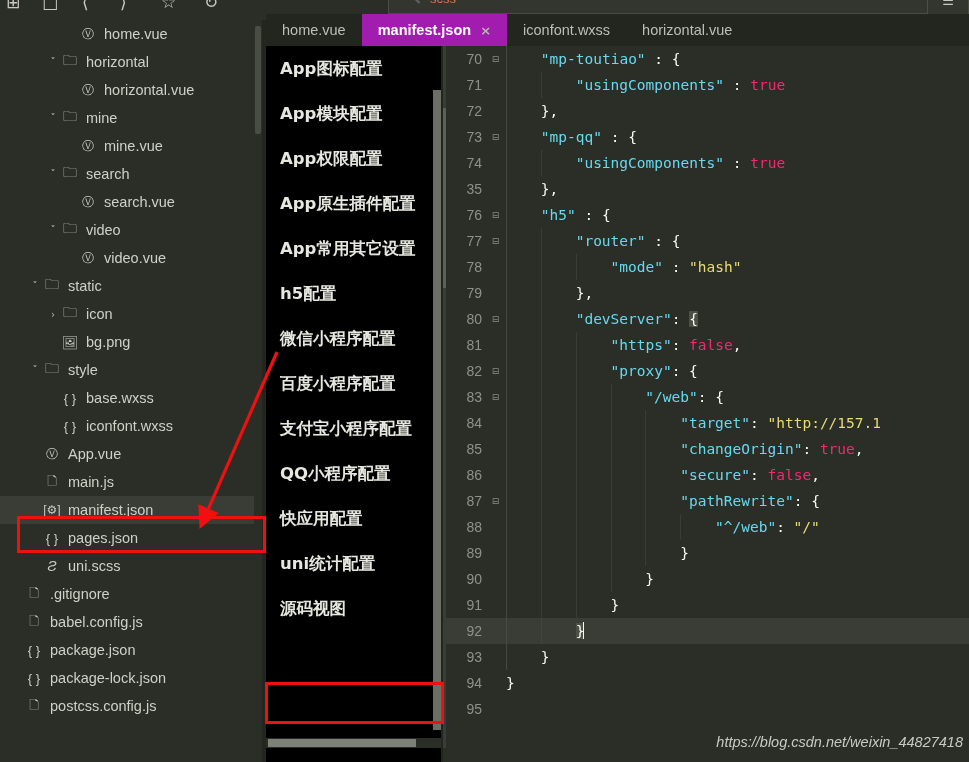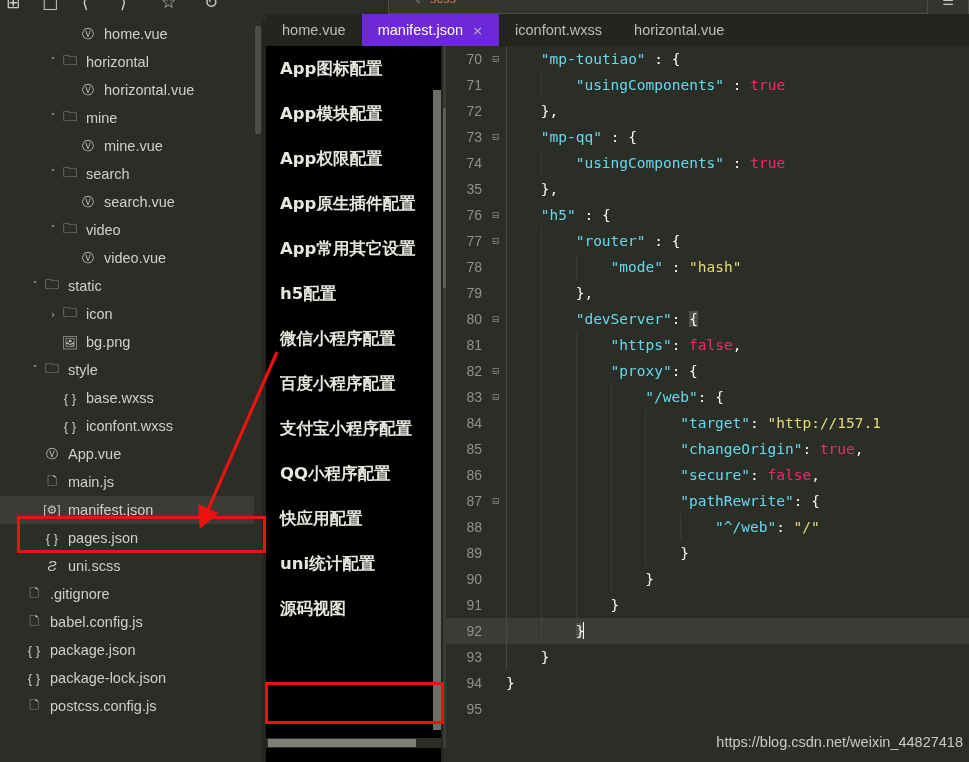--- a/index.html
+++ b/index.html
@@ -98,21 +98,21 @@
   
   .tabbar{
     position:absolute;left:266px;top:14px;width:703px;height:32px;
     background:#23251f;
   }
   .tab{
     position:relative;float:left;height:32px;line-height:32px;
     padding:0 16px;color:#bdbeb6;font-size:14.5px;white-space:nowrap;
     background:#23251f;cursor:pointer;
   }
-  .tab.active{background:#6d28d9;color:#ffffff;}
+  .tab.active{background:#a21caf;color:#ffffff;font-weight:bold;}
   .tab .tclose{
     margin-left:9px;color:#b8b9b1;font-size:13px;font-family:"DejaVu Sans",sans-serif;
   }
 
   
   .editor{
     position:absolute;left:443px;top:46px;width:526px;height:702px;
     background:#2b2e27;overflow:hidden;
   }
   .ed-leftbar{position:absolute;left:0;top:0;width:3px;height:702px;background:#3a3d35;}
@@ -151,20 +151,21 @@
   .iguide{position:absolute;top:0;width:1px;height:26px;background:#4a4d44;}
 
   .ed-hscroll{
     position:absolute;left:443px;top:748px;width:526px;height:12px;background:#2b2e27;
   }
 
   
   .watermark{
     position:absolute;right:6px;bottom:12px;color:#c9cac2;font-size:14.5px;
     font-family:"Liberation Sans",sans-serif;
+    font-style:italic;
   }
 
   
   .anno-box{position:absolute;border:3px solid #ee1111;pointer-events:none;}
   .anno-arrow{position:absolute;left:0;top:0;pointer-events:none;}
 </style>
 </head>
 <body>
 
 <div id="app">

